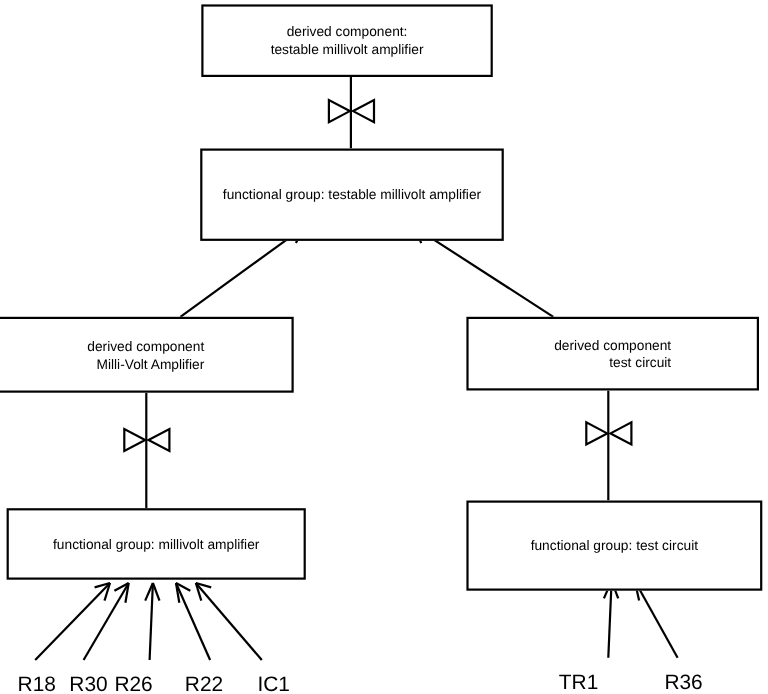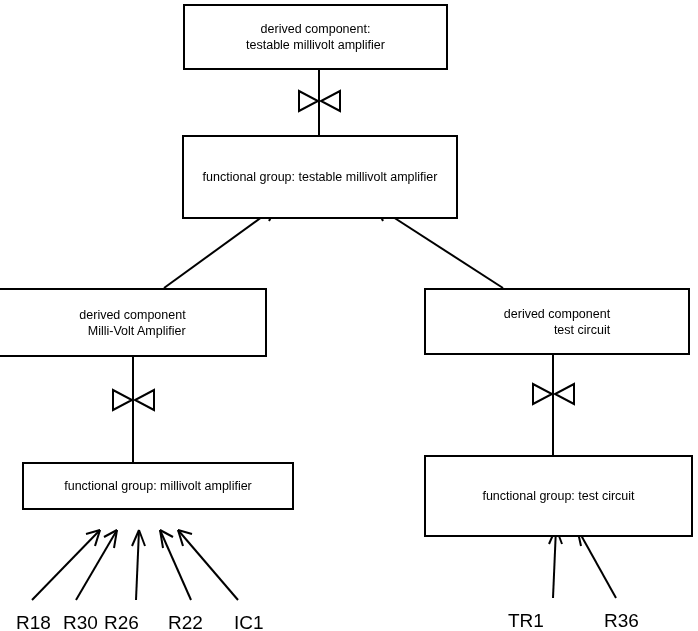--- a/index.html
+++ b/index.html
@@ -153,21 +153,21 @@
   <div class="node-box" style="left:-2px; top:288px; width:269px; height:69px;">
     <span class="node-text indent-block">derived component
 Milli-Volt Amplifier</span>
   </div>
 
   <div class="node-box" style="left:424px; top:288px; width:266px; height:67px;">
     <span class="node-text indent-block">derived component
 test circuit</span>
   </div>
 
-  <div class="node-box" style="left:22px; top:462px; width:272px; height:48px;">
+  <div class="node-box" style="left:6px; top:462px; width:272px; height:65px;">
     <span class="node-text">functional group: millivolt amplifier</span>
   </div>
 
   <div class="node-box" style="left:424px; top:455px; width:269px; height:82px;">
     <span class="node-text">functional group: test circuit</span>
   </div>
 
   <div class="edge-label" style="left:16px; top:612px;">R18</div>
   <div class="edge-label" style="left:63px; top:612px;">R30</div>
   <div class="edge-label" style="left:104px; top:612px;">R26</div>

